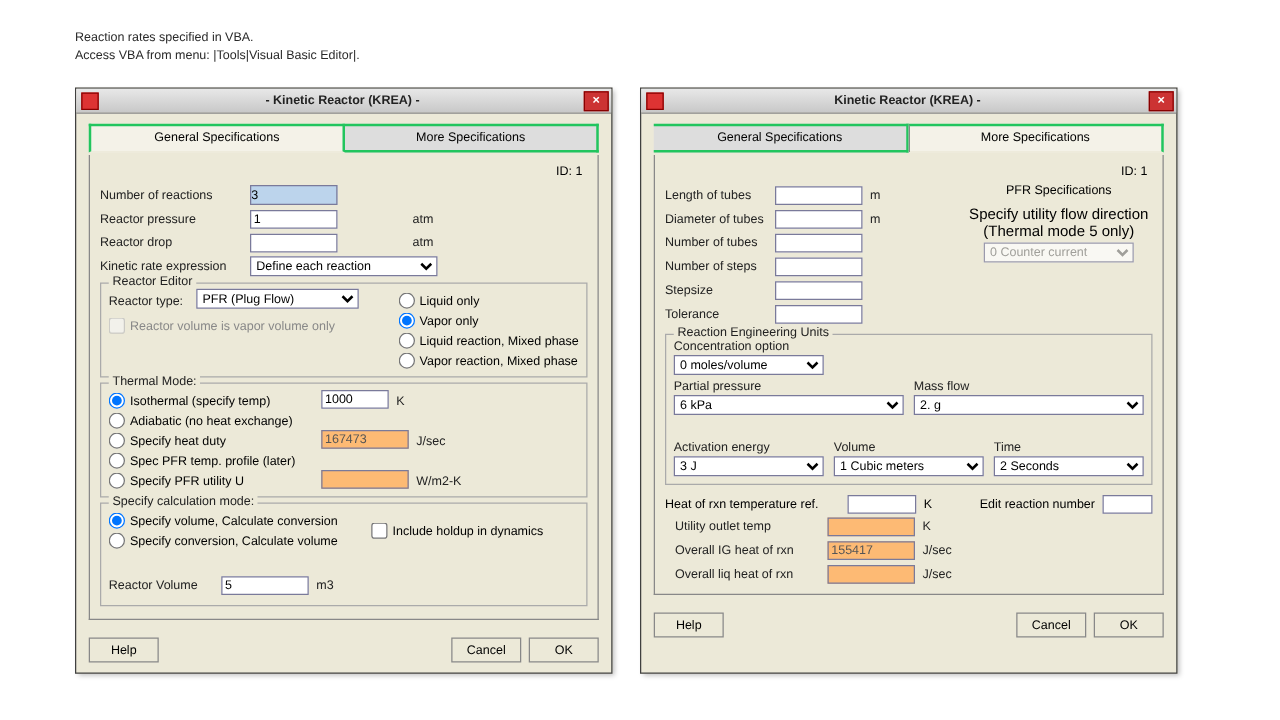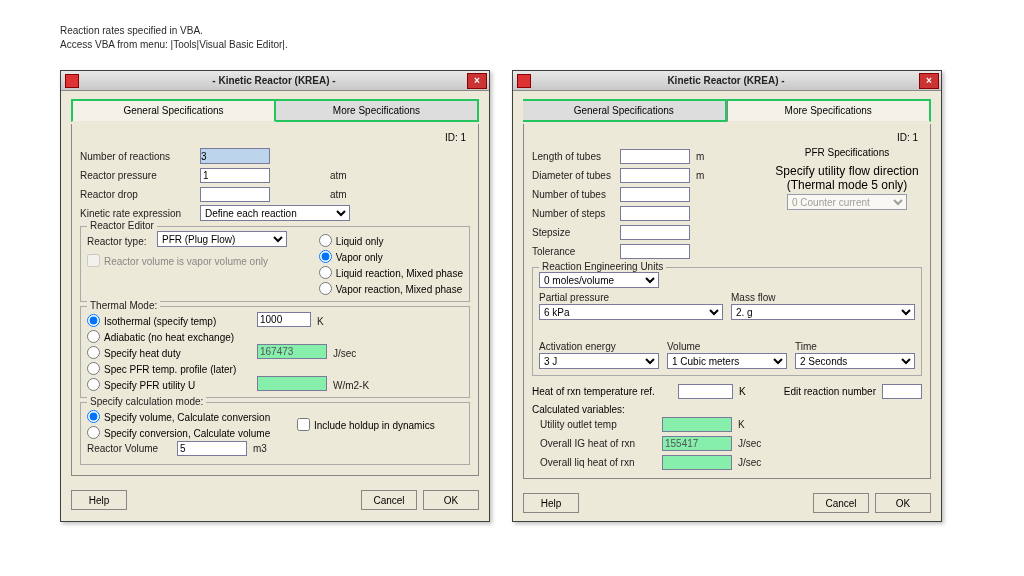--- a/index.html
+++ b/index.html
@@ -15,21 +15,21 @@
   .tabs { display:flex; margin-bottom:2px; }
   .tab { flex:1; padding:4px 0; text-align:center; border:2px solid #22c55e; background:#ece9d8; font-size:10px; cursor:pointer; }
   .tab.active { border-bottom:1px solid #ece9d8; font-weight:normal; background:#f4f2e8; }
   .tab.inactive { background:#ddd; border-left:none; }
   .panel { border:1px solid #888; border-top:none; padding:6px 8px 6px 8px; background:#ece9d8; }
   .row { display:flex; align-items:center; height:18px; margin-bottom:1px; }
   .lbl { width:120px; color:#222; }
   .lbl2 { width:88px; color:#222; }
   .txt { height:15px; border:1px solid #7a7a9a; background:#fff; padding:0 2px; font-size:10px; }
   .txt.sel { background:#bcd4ec; }
-  .txt.dis { background:#86efac; color:#555; }
+  .txt.dis { background:#fdba74; color:#555; }
   .sel { height:16px; border:1px solid #7a7a9a; background:#ffffff; font-size:10px; padding:0; }
   .unit { margin-left:6px; color:#222; }
   .idrow { text-align:right; font-size:10px; padding:2px 4px 4px 0; }
   .group { border:1px solid #aaa; margin:4px 0 4px 0; padding:4px 6px 6px 6px; position:relative; }
   .group > .gtitle { position:absolute; top:-7px; left:6px; background:#ece9d8; padding:0 3px; font-size:10px; color:#222; }
   .radio, .chk { margin:0 4px 0 0; vertical-align:middle; }
   .rline { display:flex; align-items:flex-end; height:16px; }
   .footer { display:flex; padding:6px 10px 8px 10px; }
   .btn { width:56px; height:20px; border:1px solid #888; background:#ece9d8; font-size:10px; cursor:pointer; }
   .spacer { flex:1; }
@@ -170,21 +170,21 @@
             <div class="rline">
                   <input type="radio" class="radio" name="cm" style="">
                   <span>Specify conversion, Calculate volume</span>
                 </div>
           </div>
           <div class="rline" style="margin-top:8px">
             <input type="checkbox" class="chk" style="">
             <span>Include holdup in dynamics</span>
           </div>
         </div>
-        <div class="row" style="margin-top:0">
+        <div class="row" style="margin-top:20px">
           <div class="lbl2" style="width:90px">Reactor Volume</div>
           <input class="txt" style="width: 70px;" value="5">
           <span class="unit">m3</span>
         </div>
       </div>
     </div>
   </div>
   <div class="footer">
     <button class="btn">Help</button>
     <div class="spacer"></div>
@@ -238,41 +238,41 @@
         <div style="width:150px; text-align:center">
           <div style="font-size:10px; margin-top:0">PFR Specifications</div>
           <div style="font-size:12px; margin:6px 0 2px 0; white-space:pre-line">Specify utility flow direction
 (Thermal mode 5 only)</div>
           <select class="sel" style="width:120px" disabled=""><option>0 Counter current</option></select>
         </div>
       </div>
 
       <div class="group" style="margin-top:6px">
         <div class="gtitle">Reaction Engineering Units</div>
+        <div class="minilbl">Concentration option</div>
         <select class="sel" style="width:120px"><option>0 moles/volume</option></select>
         <div class="col3" style="margin-top:4px">
           <div><div class="minilbl">Partial pressure</div><select class="sel" style="width:100%"><option>6 kPa</option></select></div>
           <div><div class="minilbl">Mass flow</div><select class="sel" style="width:100%"><option>2. g</option></select></div>
         </div>
         <div class="col3" style="margin-top:21px">
           <div><div class="minilbl">Activation energy</div><select class="sel" style="width:100%"><option>3 J</option></select></div>
           <div><div class="minilbl">Volume</div><select class="sel" style="width:100%"><option>1 Cubic meters</option></select></div>
           <div><div class="minilbl">Time</div><select class="sel" style="width:100%"><option>2 Seconds</option></select></div>
         </div>
       </div>
 
       <div class="subrow" style="margin-top:6px">
         <span style="width:140px">Heat of rxn temperature ref.</span>
         <input class="txt" style="width: 55px;" value="">
         <span>K</span>
         <div class="spacer"></div>
         <span>Edit reaction number</span>
         <input class="txt" style="width: 40px;" value="">
       </div>
-      <div style="margin-top:4px">Calculated variables:</div>
       <div class="row">
             <div class="lbl" style="width:130px;padding-left:8px">Utility outlet temp</div>
             <input class="txt dis" style="width: 70px;" disabled="" value="">
             <span class="unit">K</span>
           </div>
       <div class="row">
             <div class="lbl" style="width:130px;padding-left:8px">Overall IG heat of rxn</div>
             <input class="txt dis" style="width: 70px;" disabled="" value="155417">
             <span class="unit">J/sec</span>
           </div>

